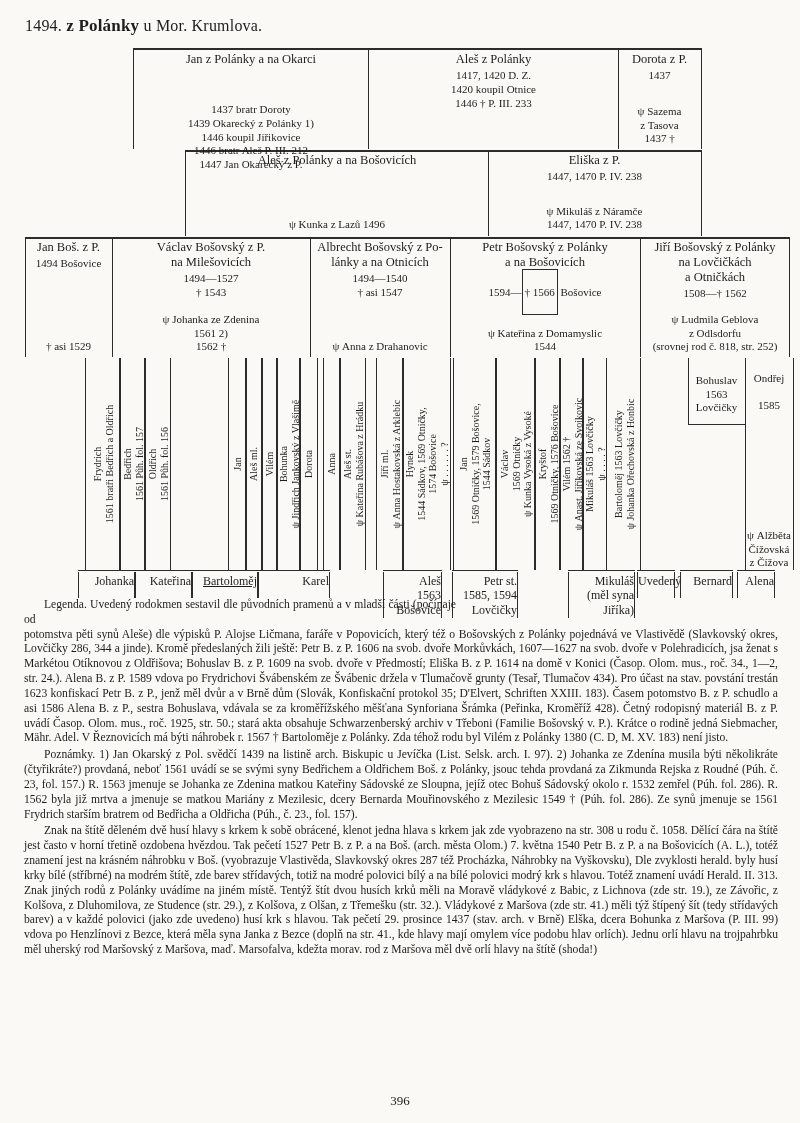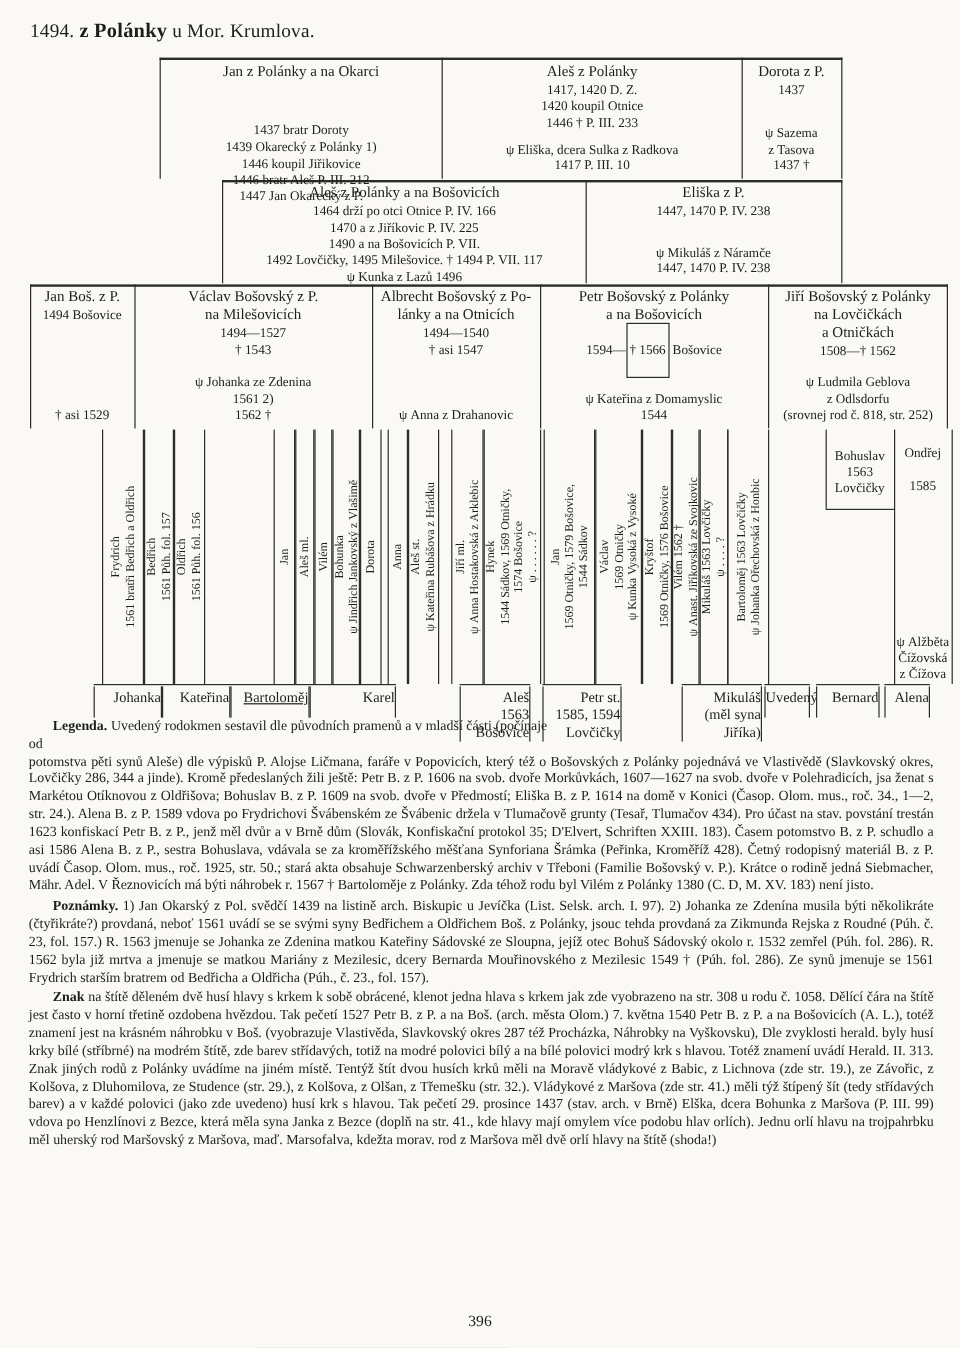--- a/index.html
+++ b/index.html
@@ -31,21 +31,21 @@
   .bcell{
     position:absolute;top:572px;border-left:1px solid #2c2c2c;border-right:1px solid #2c2c2c;
     text-align:right;font-size:12px;line-height:1.2;white-space:pre-line;padding-top:2px;
     box-sizing:border-box;
   }
   .rbox{position:absolute;text-align:center;font-size:11px;line-height:1.25;white-space:pre-line;}
   .textblock{position:absolute;top:598px;left:24px;width:754px;font-size:11.6px;line-height:1.28;text-align:justify;}
   .textblock p{margin:0;}
   .textblock .narrow{width:432px;text-indent:20px;}
   .textblock .indent{text-indent:20px;margin-top:2px;}
-  .blabel{font-weight:bold;}
+  .blabel{font-weight:normal;}
   .pagenum{position:absolute;bottom:14px;left:0;width:100%;text-align:center;font-size:13px;}
 </style>
 </head>
 <body>
 
 <div class="page">
 
   <div class="heading">
     <span>1494.</span>
     <span class="bname">z Polánky</span>
@@ -77,37 +77,31 @@
 1439 Okarecký z Polánky 1)
 1446 koupil Jiřikovice
 1446 bratr Aleš P. III. 212
 1447 Jan Okarecký z P.</div>
   </div>
   <div class="box" style="top:52px;left:371px;width:245px;height:94px;">
     <div class="title">Aleš z Polánky</div>
     <div class="body">1417, 1420 D. Z.
 1420 koupil Otnice
 1446 † P. III. 233</div>
-    <div class="spouse">ψ Eliška, dcera Sulka z Radkova
-1417 P. III. 10</div>
   </div>
   <div class="box" style="top:52px;left:620px;width:79px;height:94px;">
     <div class="title">Dorota z P.</div>
     <div class="body">1437</div>
     <div class="spouse">ψ Sazema
 z Tasova
 1437 †</div>
   </div>
 
   <div class="box" style="top:153px;left:188px;width:298px;height:79px;">
     <div class="title">Aleš z Polánky a na Bošovicích</div>
-    <div class="body">1464 drží po otci Otnice P. IV. 166
-1470 a z Jiříkovic P. IV. 225
-1490 a na Bošovicích P. VII.
-1492 Lovčičky, 1495 Milešovice. † 1494 P. VII. 117</div>
     <div class="spouse">ψ Kunka z Lazů 1496</div>
   </div>
   <div class="box" style="top:153px;left:490px;width:209px;height:79px;">
     <div class="title">Eliška z P.</div>
     <div class="body">1447, 1470 P. IV. 238</div>
     <div class="spouse">ψ Mikuláš z Náramče
 1447, 1470 P. IV. 238</div>
   </div>
 
   <div class="box" style="top:240px;left:27px;width:83px;height:114px;">

